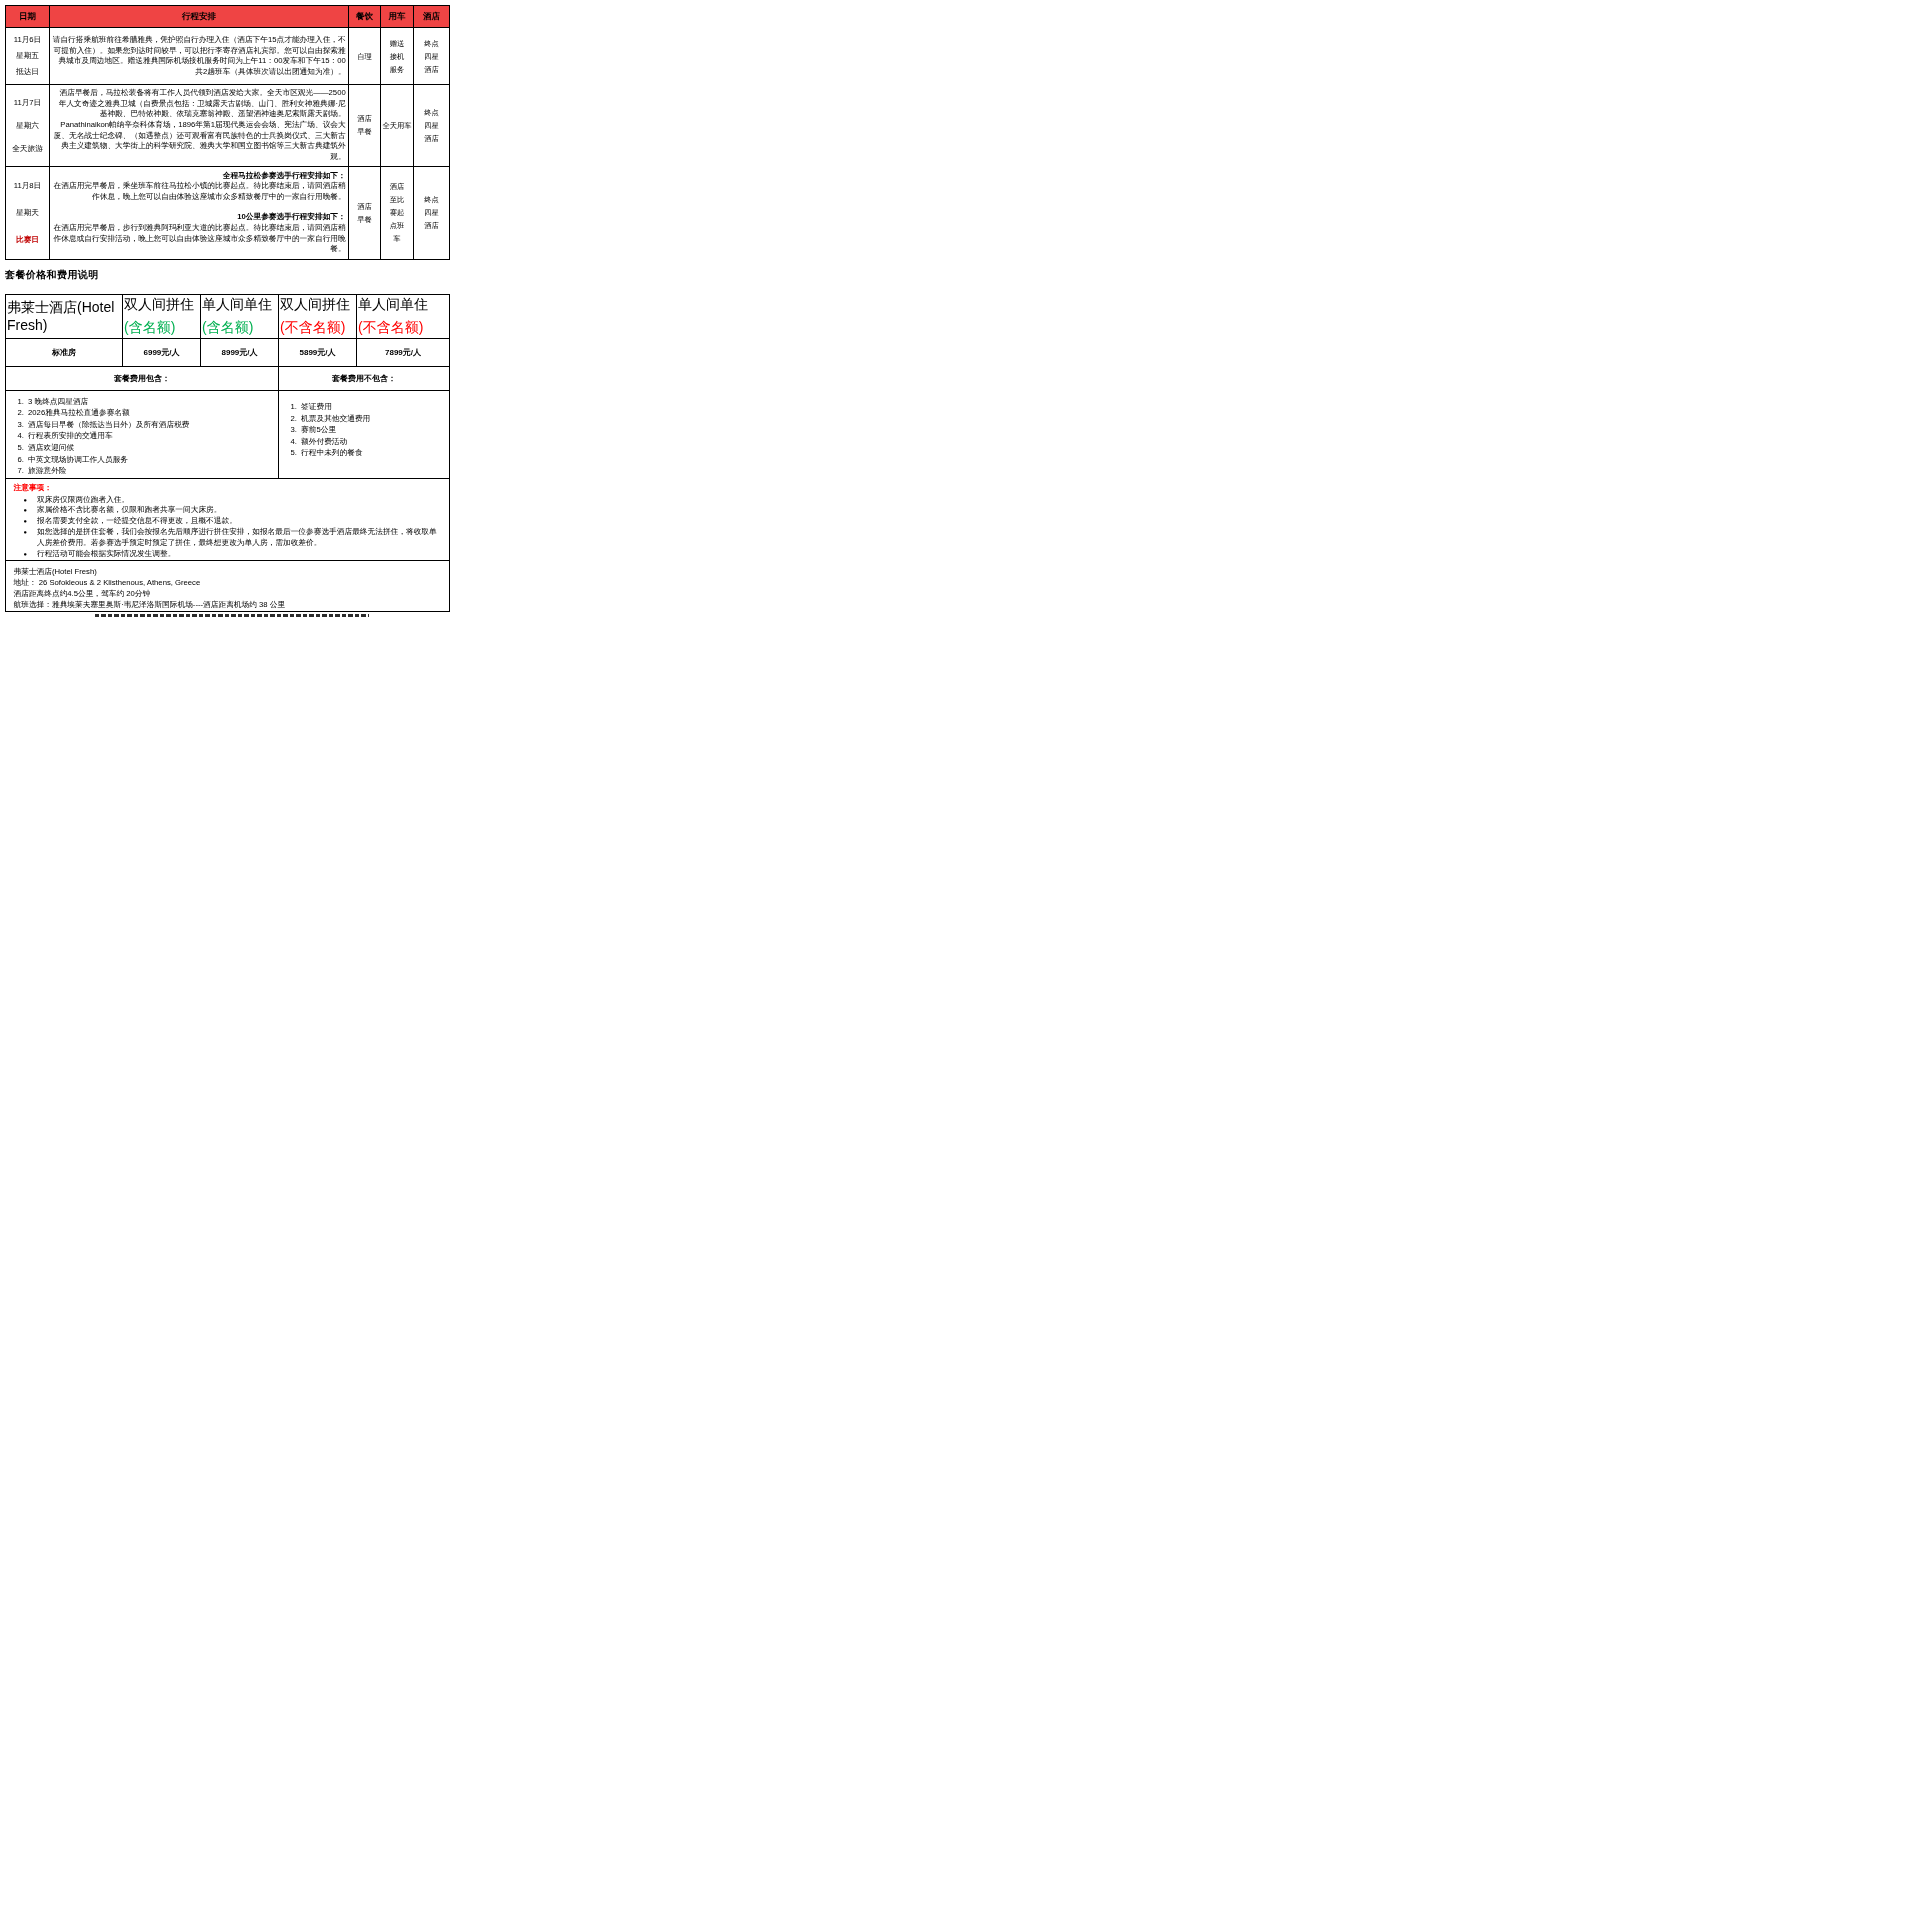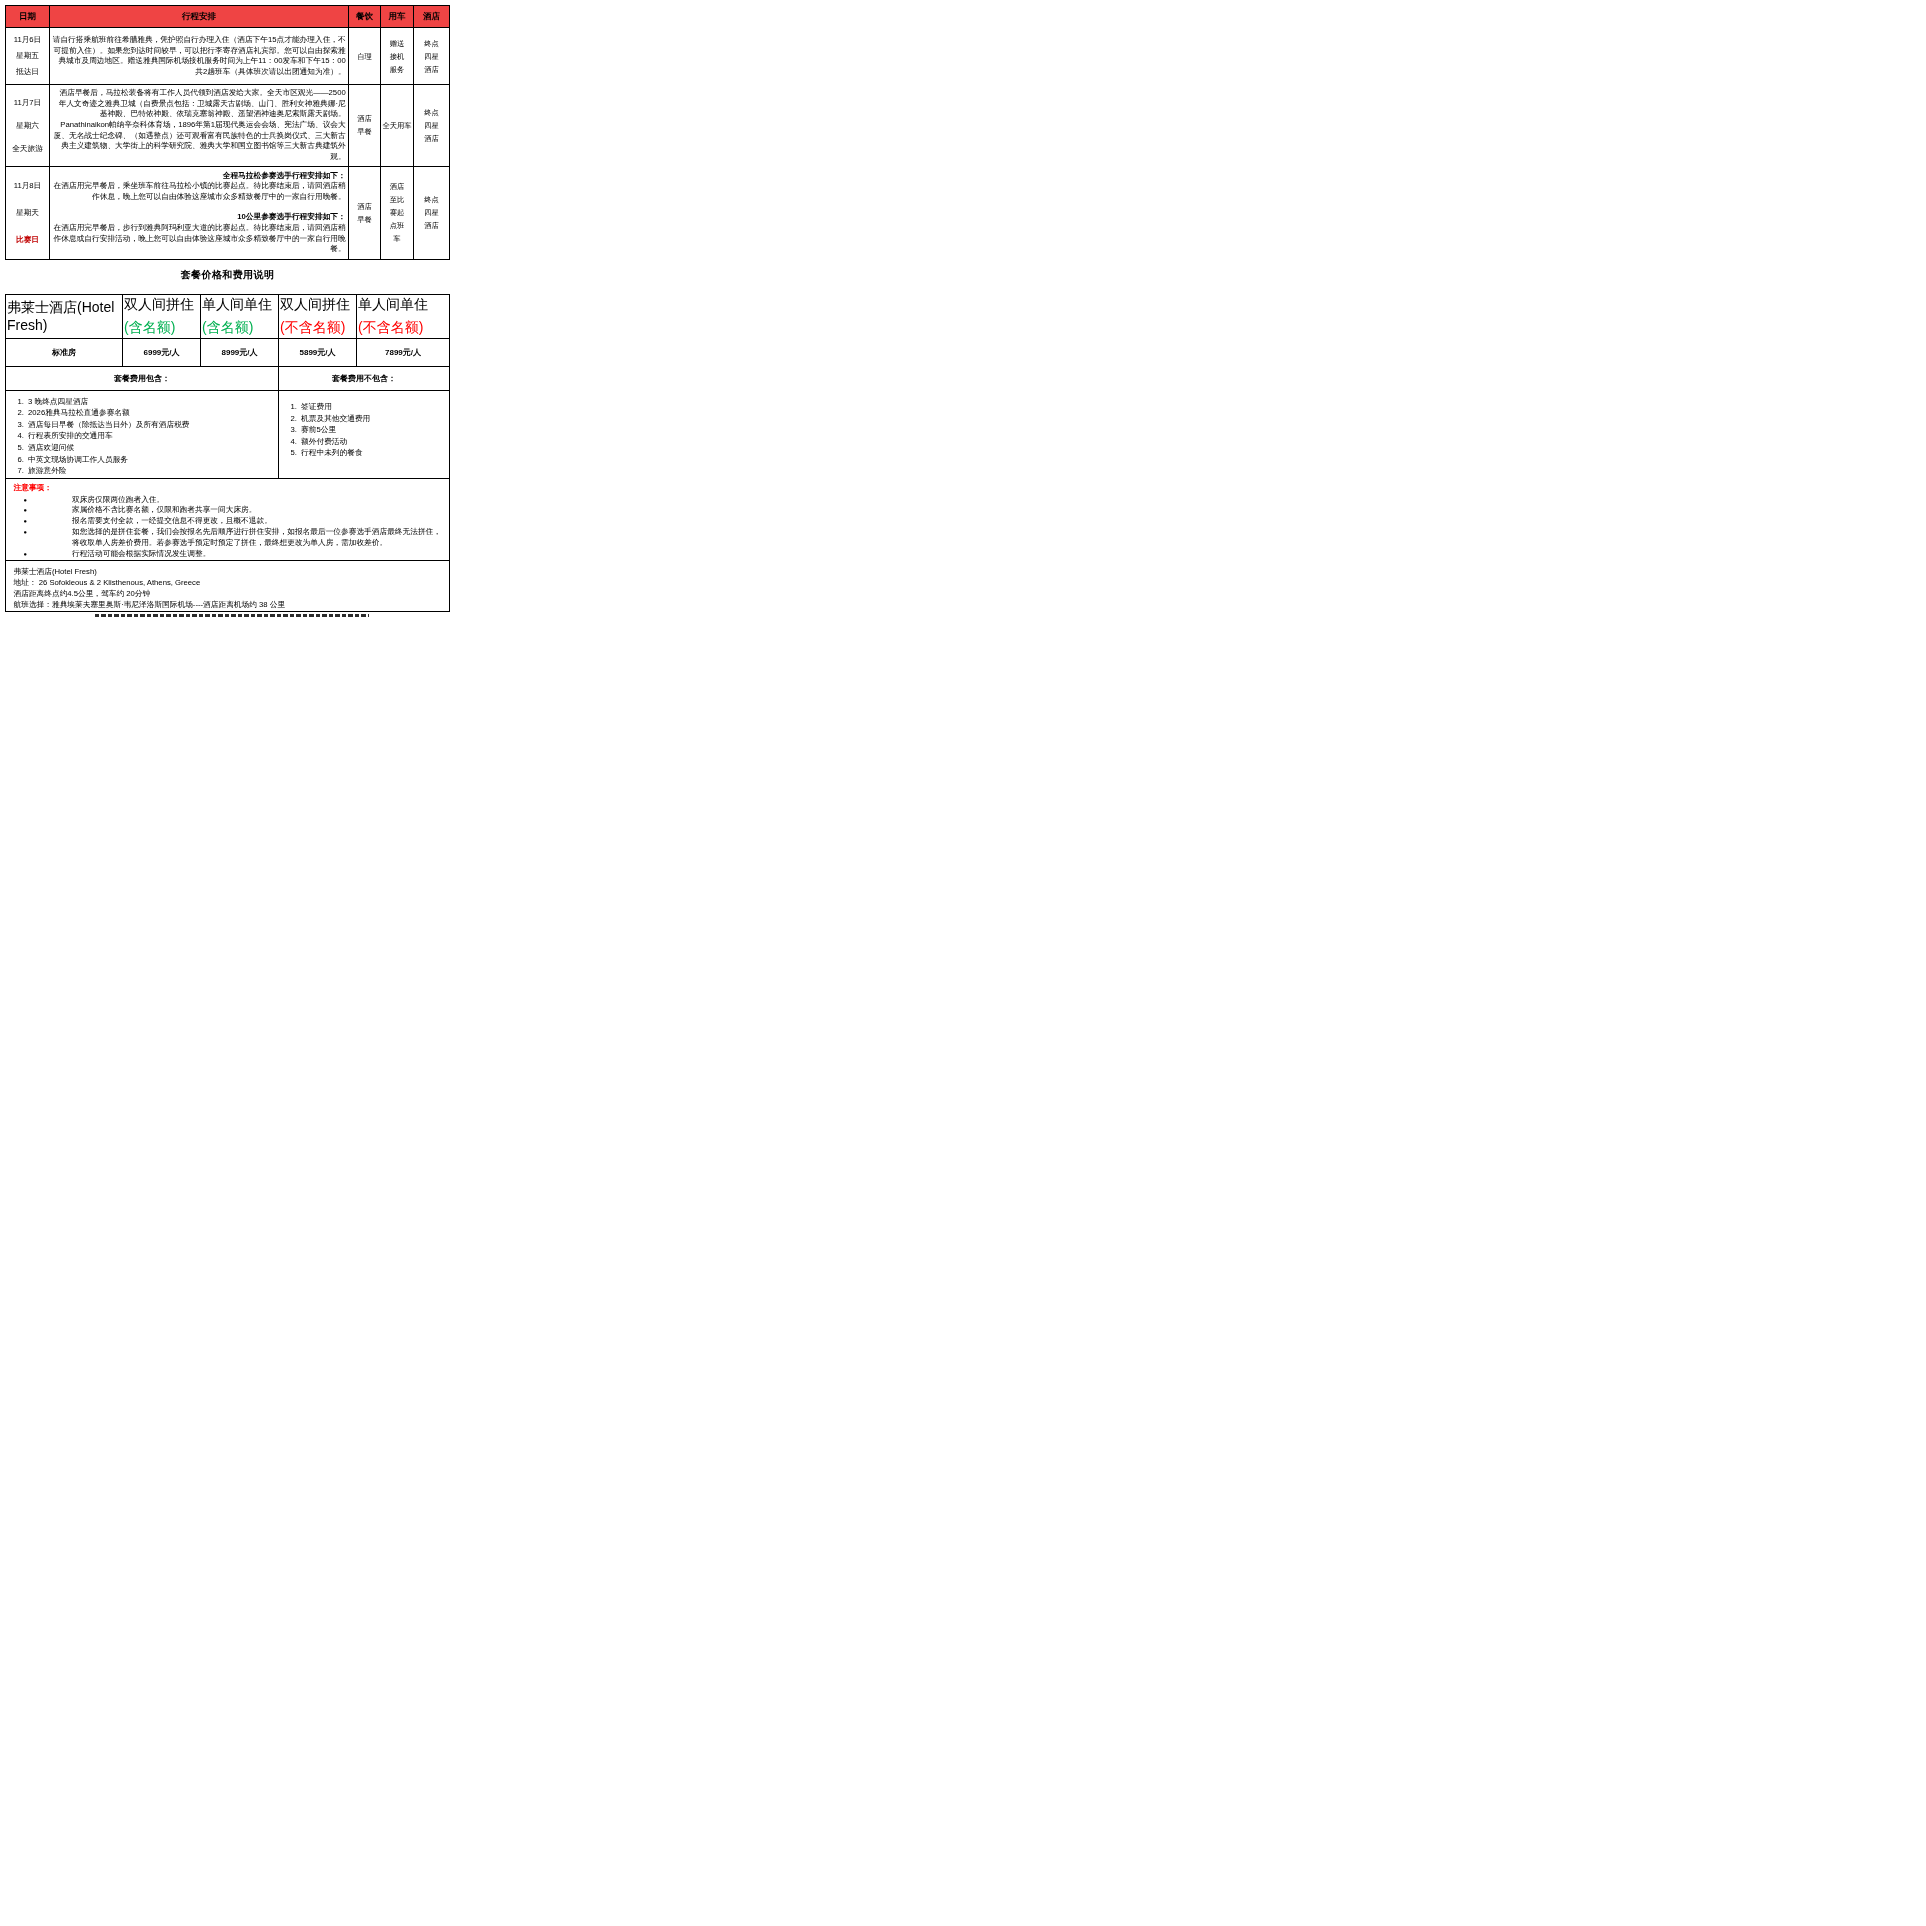--- a/index.html
+++ b/index.html
@@ -35,39 +35,39 @@
     font-size:7.3px; line-height:13px; padding:0 0.8px;
   }
 
   .r1 td { height:50px; }
   .r2 td { height:72px; }
   .r3 td { height:86px; }
   .r4 td { height:49px; }
 
   
   .section-title {
-    text-align:center; font-size:10px; font-weight:bold;
+    font-size:10px; font-weight:bold;
     margin:8.5px 0 11.6px 0; letter-spacing:0.4px;
   }
 
   
   .price-head td { height:28px; text-align:left; vertical-align:middle; font-size:14px; font-weight:normal; }
   .type-line { margin-bottom:5px; }
   .price-row td { height:25px; text-align:center; vertical-align:middle; font-size:8px; font-weight:bold; }
   .inc-head td { height:21px; text-align:center; vertical-align:middle; font-size:8px; font-weight:bold; }
   .inc-body td { height:82px; vertical-align:top; }
   .inc-list { padding:3.9px 3.9px 0 10.4px; }
   .exc-list { padding:9.2px 3.9px 0 10.4px; }
   .inc-list div, .exc-list div { font-size:7.7px; line-height:11.6px; white-space:pre-wrap; }
 
   
   .notes-row td { height:77px; vertical-align:top; }
   .notes-inner { padding:2.7px 6.2px 0 6.5px; }
   .notes-title { font-size:7.7px; font-weight:bold; line-height:10.8px; margin-bottom:1.2px; }
-  .bullet-line { display:flex; align-items:flex-start;gap:35px; }
+  .bullet-line { display:flex; align-items:flex-start; }
   .bullet {
     flex:0 0 6.2px; margin-left:10px; margin-right:7.3px;
     font-size:5.8px; line-height:10.8px;
   }
   .bullet-text { flex:1; font-size:7.7px; line-height:10.8px; }
 
   
   .hotel-row td { height:48px; vertical-align:top; }
   .hotel-inner { padding:3.5px 3.9px 0 6.5px; }
   .hotel-inner div { font-size:7.7px; line-height:11px; }

